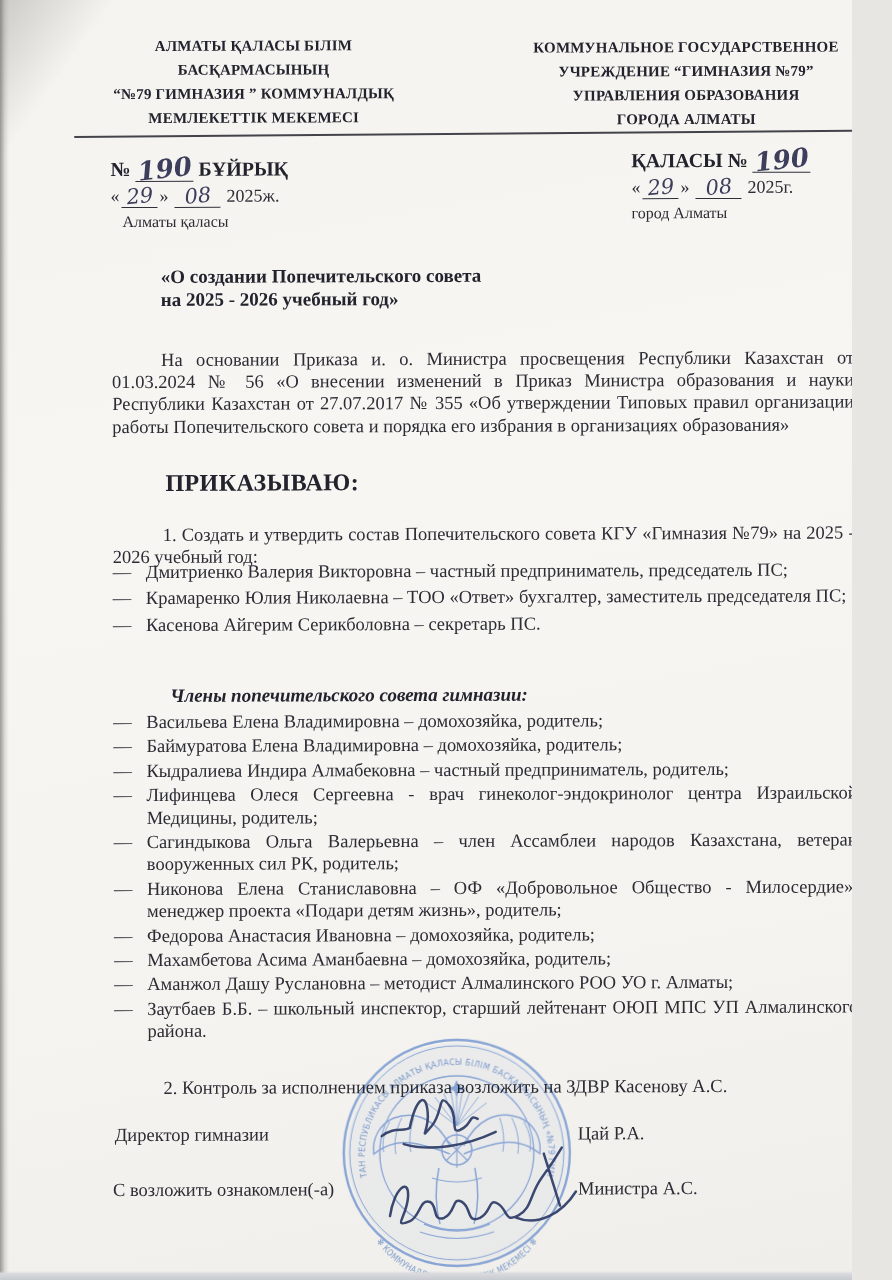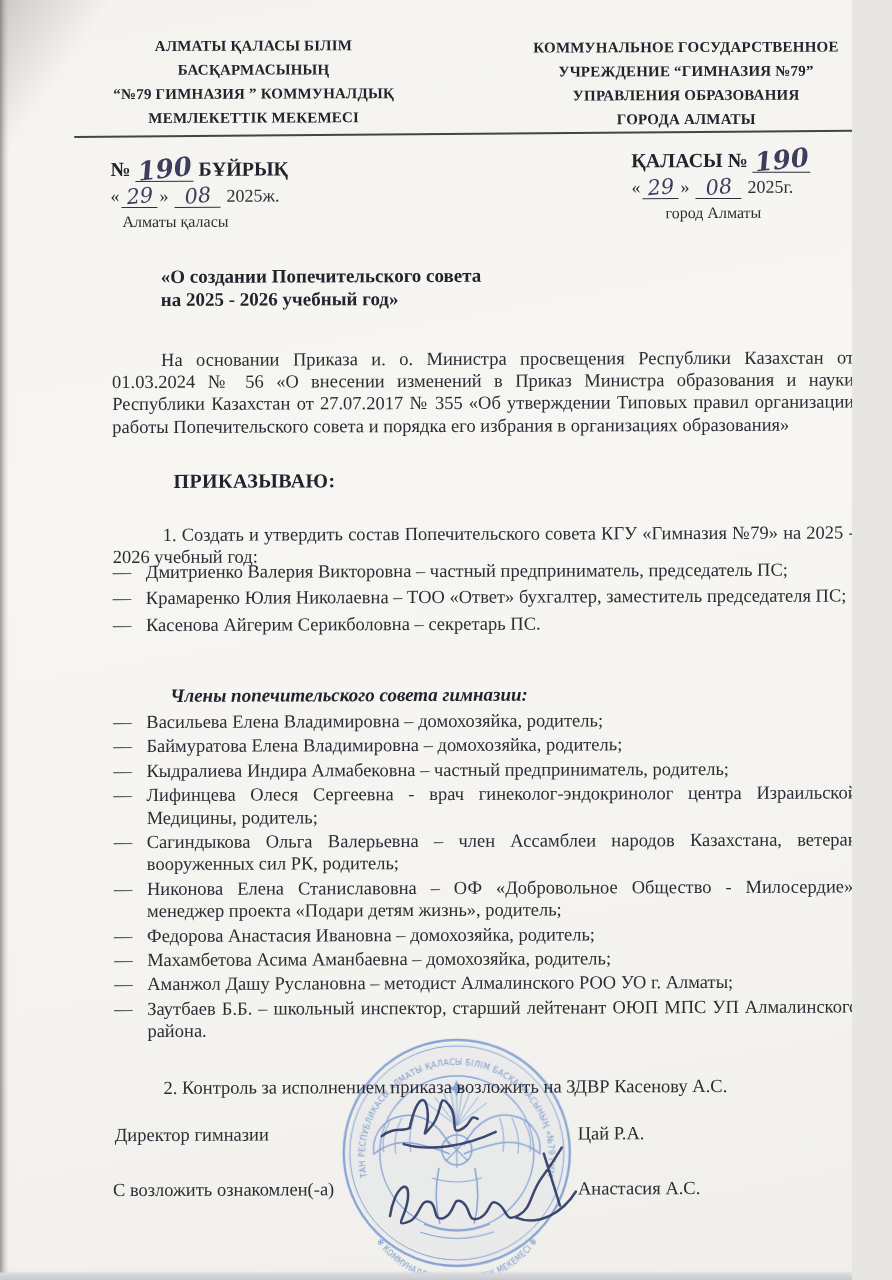--- a/index.html
+++ b/index.html
@@ -20,33 +20,33 @@
   .hcol.ru{left:516px;top:36px;width:344px;}
   .rule{position:absolute;left:76px;top:133px;width:781px;height:2px;background:#43434b;transform:rotate(-0.25deg);}
   
   .order{position:absolute;font-size:18px;}
   .order.kk{left:112px;top:157px;}
   .order.ru{left:633px;top:150px;}
   .oline1{font-size:20px;font-weight:bold;color:#23232e;}
   .oline2{margin-top:4px;font-size:18px;}
   .ocity{margin-top:5px;font-size:16px;}
   .order.kk .ocity{margin-left:12px;}
-  .order.ru .ocity{margin-left:34px;}
+  .order.ru .ocity{}
   .blank{display:inline-block;border-bottom:1.7px solid #2f2f3a;text-align:center;vertical-align:baseline;}
   .blank.num{width:58px;margin:0 5px;}
   .blank.day{width:36px;margin:0 2px;}
   .blank.mon{width:46px;margin:0 6px;}
   .hw{display:inline-block;font-family:"DejaVu Serif",serif;font-style:italic;color:#3d3d5c;transform:rotate(-5deg) translateY(1px);}
   .hw.big{font-size:26px;line-height:18px;transform:rotate(-6deg) translateY(2px);}
   .hw.mid{font-size:21px;line-height:16px;}
   
   .subject{position:absolute;left:162px;top:264px;font-size:19px;line-height:23px;font-weight:bold;color:#23232e;}
   .para{position:absolute;font-size:18.5px;line-height:22.4px;text-align:justify;text-align-last:left;}
   .basis{left:113px;top:329px;width:742px;text-indent:49px;}
-  .resolve{position:absolute;left:174px;top:469px;font-size:20px;font-weight:bold;letter-spacing:.4px;color:#23232e;}
+  .resolve{position:absolute;left:166px;top:469px;font-size:24px;font-weight:bold;letter-spacing:.4px;color:#23232e;}
   .point1{left:113px;top:504px;width:742px;text-indent:50px;}
   .point2{left:113px;top:1057px;width:742px;text-indent:49px;}
   .list{position:absolute;width:742px;font-size:18.5px;line-height:22.4px;}
   .listA{left:113px;top:560px;}
   .listB{left:113px;top:710px;width:744px;}
   .li{position:relative;padding-left:33px;text-align:justify;text-align-last:left;}
   .listA .li{margin-bottom:4px;}
   .listB .li{margin-bottom:2px;}
   .dash{position:absolute;left:0;top:0;}
   .members-heading{position:absolute;left:170px;top:684px;font-size:19px;font-weight:bold;font-style:italic;color:#23232e;}
@@ -135,21 +135,21 @@
     </div>
 
     <p class="para point2">2. Контроль за исполнением приказа возложить на ЗДВР Касенову А.С.</p>
 
     <div class="sigrow sig-director">
       <span>Директор гимназии</span>
       <span class="name">Цай Р.А.</span>
     </div>
     <div class="sigrow sig-ack">
       <span>С возложить ознакомлен(-а)</span>
-      <span class="name">Анастасия А.С.</span>
+      <span class="name">Министра А.С.</span>
     </div>
 
     <svg class="stampsvg" width="300" height="250" viewBox="0 0 300 250">
       <defs>
         <path id="arcTop" d="M 47,150 A 92,92 0 1 1 227,150" fill="none"></path>
         <path id="arcBot" d="M 38,158 A 99,99 0 0 0 236,158" fill="none"></path>
         <filter id="blur1">
             <feGaussianBlur stdDeviation="0.55"></feGaussianBlur>
           </filter>
       </defs>

